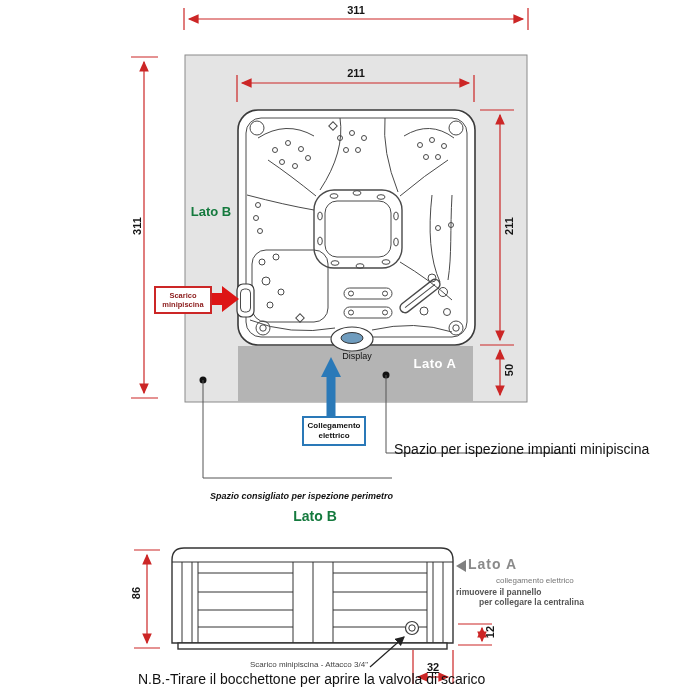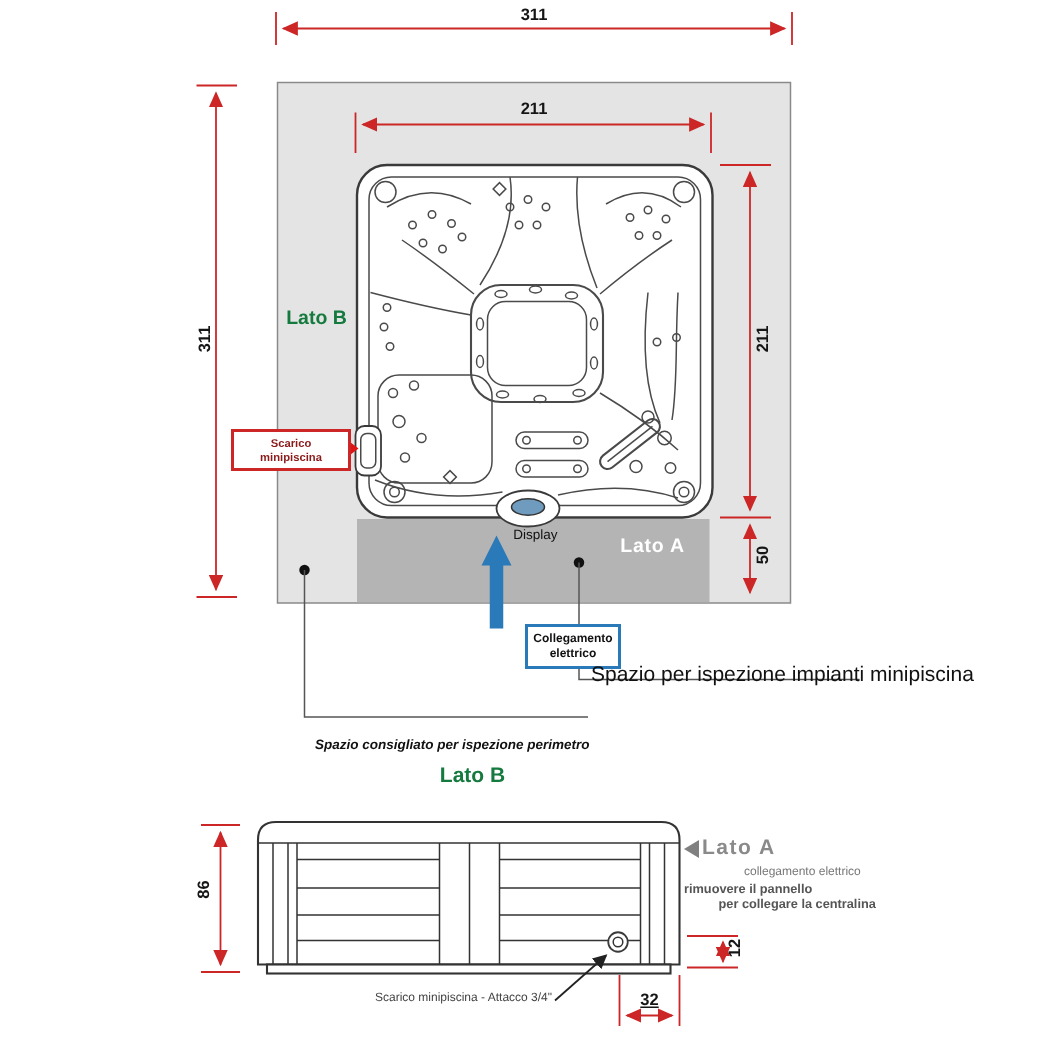--- a/index.html
+++ b/index.html
@@ -9,23 +9,23 @@
   .txt{position:absolute;white-space:nowrap;}
   .dim{font-weight:bold;font-size:11px;color:#151515;text-align:center;}
   .rot{transform:rotate(-90deg);transform-origin:50% 50%;}
   .w40{width:40px;}
   .green-label{color:var(--green,#157a3e);font-weight:bold;font-size:13px;line-height:15px;
                text-align:center;white-space:normal;}
   .white-label{color:#fff;font-weight:bold;font-size:13px;line-height:15px;text-align:center;
                white-space:normal;letter-spacing:.5px;}
   .callout{position:absolute;background:#fff;text-align:center;font-weight:bold;white-space:normal;}
   .callout.red{border:2px solid var(--dim_red,#cc2626);color:#8b1a1a;font-size:7.5px;line-height:9px;
-               padding:3px 12px;width:52px;}
+               padding:3px 1px;width:52px;}
   .callout.blue{border:2px solid var(--blue,#2a79b8);color:#111;font-size:8px;line-height:10px;
-                padding:3px 1px;width:58px;margin-left:48px;}
+                padding:3px 1px;width:58px;}
   .note-b{font-weight:normal;font-size:14px;color:#111;}
   .note-bi{font-weight:bold;font-style:italic;font-size:9px;color:#111;margin-top:25px;}
   .small-label{font-weight:normal;font-size:9px;color:#111;text-align:center;}
   .title{color:var(--green,#157a3e);font-weight:bold;font-size:14px;text-align:center;width:90px;}
   .side-a{color:#8a8a8a;font-weight:bold;font-size:14px;letter-spacing:1px;}
   .side-note{font-size:8px;color:#777;}
   .side-note-b{font-size:8.5px;font-weight:bold;color:#555;}
   .drain-note{font-size:8px;color:#444;text-align:right;width:128px;}
   
   .rl{stroke:var(--dim_red,#cc2626);stroke-width:1.2;fill:none;}
@@ -244,14 +244,15 @@
   <div class="txt dim w40 rot" style="left:116px;top:587px;">86</div>
   <div class="txt dim w40 rot" style="left:470px;top:626px;">12</div>
   <div class="txt dim" style="left:418px;top:661px;width:30px;text-decoration:underline;">32</div>
 
   <div class="txt side-a" style="left:468px;top:556px;">Lato A</div>
   <div class="txt side-note" style="left:468px;top:576px;padding-left:28px;">collegamento elettrico</div>
   <div class="txt side-note-b" style="left:456px;top:587px;">rimuovere il pannello</div>
   <div class="txt side-note-b" style="left:479px;top:597px;">per collegare la centralina</div>
 
   <div class="txt drain-note" style="left:240px;top:660px;">Scarico minipiscina - Attacco 3/4"</div>
+  <div class="txt note-b" style="left:138px;top:671px;">N.B.-Tirare il bocchettone per aprire la valvola di scarico</div>
 
 </div>
 
 </body></html>

